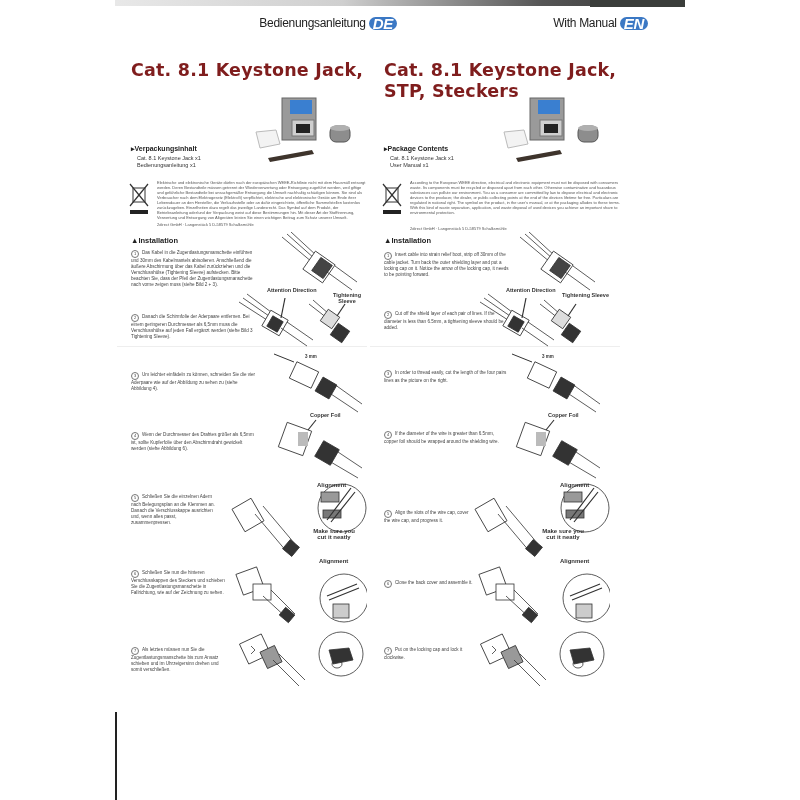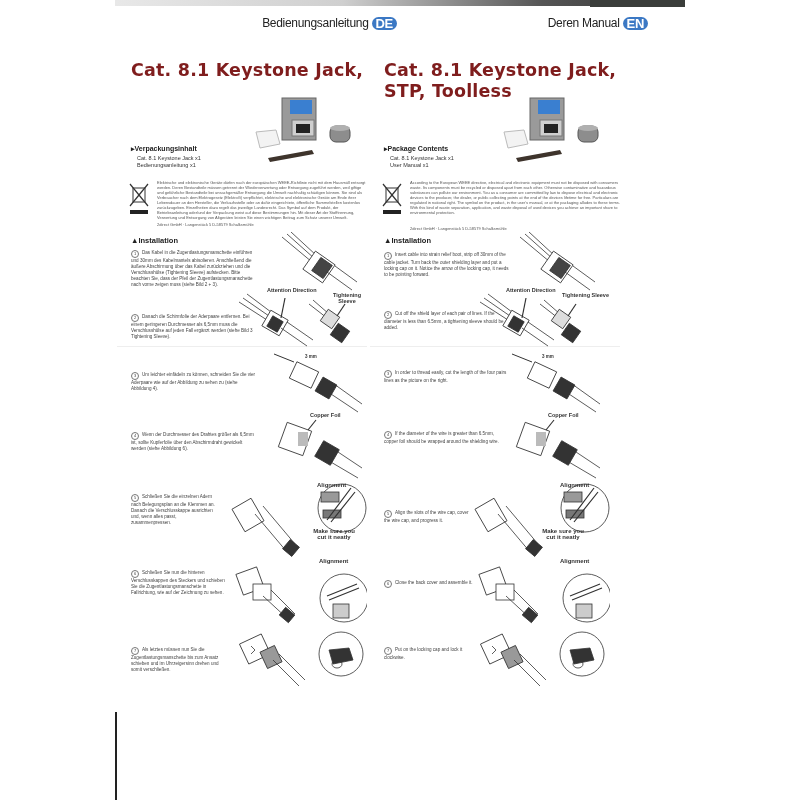--- a/index.html
+++ b/index.html
@@ -6,21 +6,21 @@
   body{width:800px;height:800px;position:relative;overflow:hidden;font-family:"Liberation Sans",sans-serif;color:#222;}
   .scan-top{position:absolute;left:115px;top:0;width:570px;height:6px;background:linear-gradient(90deg,#e8e8e8 0%,#cfcfcf 40%,#555 75%,#333 100%);}
   .scan-top-right{position:absolute;left:590px;top:0;width:95px;height:7px;background:#3a3d3a;}
   .page-edge-left{position:absolute;left:115px;top:712px;width:2px;height:88px;background:#222;}
   .col{position:absolute;top:0;width:250px;height:572px;}
   .col.de{left:117px;}
   .col.en{left:370px;}
   .lang-header{position:absolute;top:16px;right:0;font-family:"Liberation Sans Narrow","Liberation Sans",sans-serif;font-size:12px;color:#222;display:flex;align-items:center;gap:3px;letter-spacing:-0.3px;}
   .col.de .lang-header{right:-30px;}
   .col.en .lang-header{right:-28px;}
-  .lang-badge{display:inline-block;background:#3b78c4;color:#fff;font-weight:bold;font-size:13px;border-radius:7px;padding:1px 4px;line-height:11px;}
+  .lang-badge{display:inline-block;background:#3b78c4;color:#fff;font-weight:bold;font-size:15px;border-radius:7px;padding:1px 4px;line-height:11px;font-style:italic;}
   .title{position:absolute;top:60px;left:14px;font-family:"DejaVu Sans",sans-serif;font-weight:bold;font-size:17.5px;line-height:21px;color:#7f1d1d;letter-spacing:0.2px;white-space:nowrap;}
   .product-img{position:absolute;top:96px;left:137px;width:110px;height:70px;}
   .pkg-heading{position:absolute;top:145px;left:14px;font-size:7px;font-weight:bold;color:#222;}
   .pkg-item{position:absolute;left:20px;font-size:5.5px;color:#333;}
   .weee{position:absolute;top:180px;left:10px;width:240px;height:52px;}
   .weee-icon{position:absolute;left:2px;top:2px;width:20px;height:34px;}
   .weee-text{position:absolute;left:30px;top:0;width:210px;font-size:4px;line-height:5px;color:#555;}
   .weee-addr{position:absolute;left:30px;top:42px;font-size:4px;color:#555;}
   .install-heading{position:absolute;top:236px;left:14px;font-size:7.5px;font-weight:bold;color:#222;}
   .step{position:absolute;left:14px;font-size:4.6px;line-height:6px;color:#444;width:125px;}
@@ -166,26 +166,26 @@
       <path d="M36 30 L62 56 M42 24 L68 50"></path>
       <circle cx="104" cy="24" r="22" fill="#fff"></circle>
       <path d="M92 20 L112 18 L116 30 L96 34 Z" fill="#333"></path>
       <ellipse cx="100" cy="34" rx="5" ry="4"></ellipse>
     </g>
   </svg>
 </div>
 
 <div class="col en">
   <div class="lang-header">
-    <span>Deren Manual</span>
+    <span>With Manual</span>
     <span class="lang-badge">EN</span>
   </div>
   <div class="title">
     <div>Cat. 8.1 Keystone Jack,</div>
-    <div>STP, Toolless</div>
+    <div>STP, Steckers</div>
   </div>
 
   <svg class="product-img" style="left:132px" viewBox="0 0 110 70">
     <rect x="28" y="2" width="34" height="42" fill="#9a9a9a" stroke="#666"></rect>
     <rect x="36" y="4" width="22" height="14" fill="#3a7fd0"></rect>
     <rect x="38" y="24" width="22" height="16" fill="#cfcfcf" stroke="#777"></rect>
     <rect x="42" y="28" width="14" height="9" fill="#222"></rect>
     <polygon points="2,36 22,34 26,48 6,52" fill="#f3f3f3" stroke="#bbb"></polygon>
     <rect x="76" y="30" width="20" height="16" rx="6" fill="#8d8d8d" stroke="#555"></rect>
     <ellipse cx="86" cy="32" rx="10" ry="3" fill="#b0b0b0"></ellipse>

